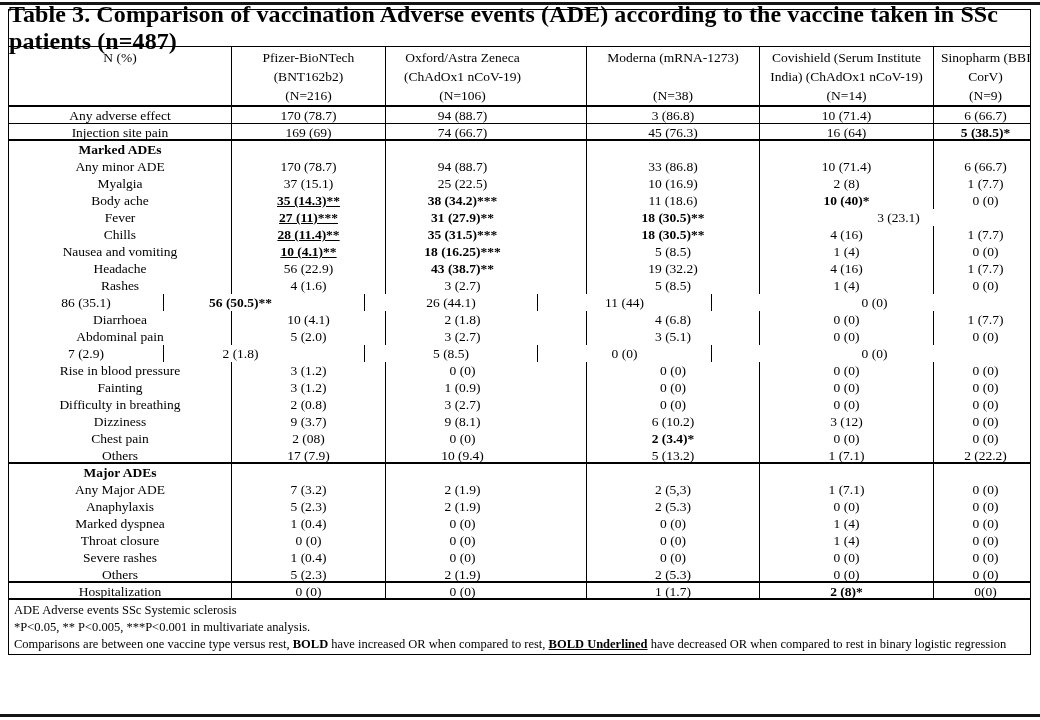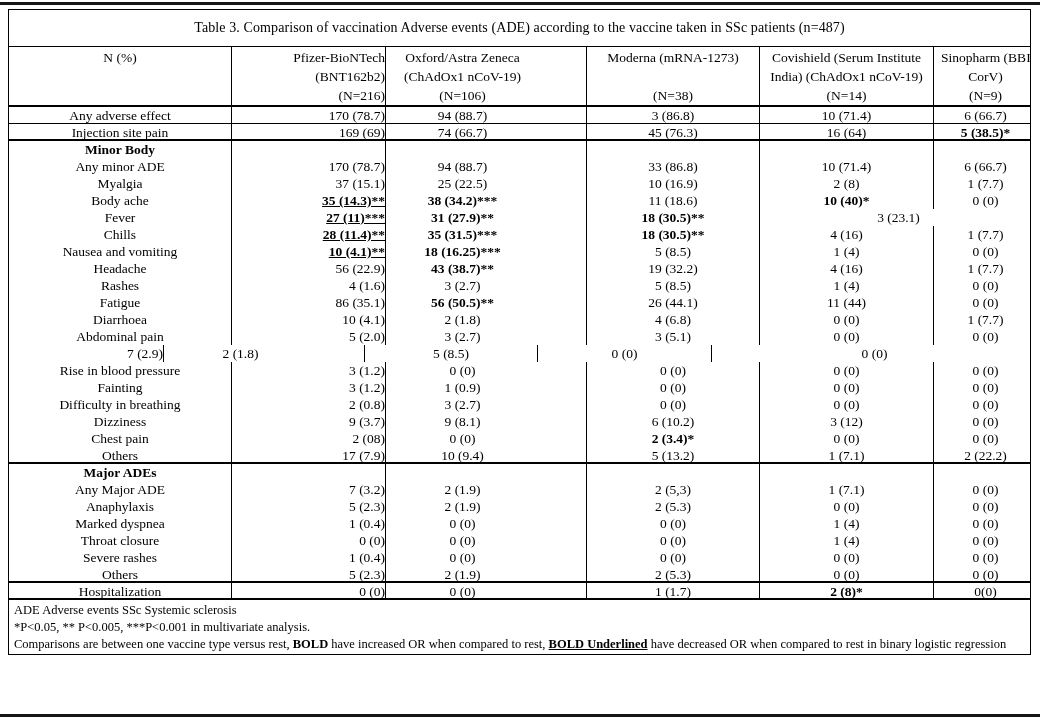--- a/index.html
+++ b/index.html
@@ -12,30 +12,30 @@
   .rule { position:absolute; left:0; width:1040px; height:3px; background:#151515; }
   .rule-top { top:2px; }
   .rule-bottom { top:714px; }
 
   .ade-table {
     position:absolute; left:8px; top:9px; width:1023px;
     border:1.5px solid #000; background:#fff;
   }
   .title-row {
     height:37px; display:flex; align-items:center; justify-content:center;
-    font-weight:normal; font-size:14px; border-bottom:1px solid #000;
+    font-weight:bold; font-size:24px; border-bottom:1px solid #000;
     letter-spacing:.1px;
   }
   .tr { display:flex; }
   .td, .th {
     overflow:hidden; white-space:nowrap; text-align:center;
   }
   .td + .td, .th + .th { border-left:1px solid #000; }
   .c0 { width:222px; }
-  .c1 { width:154px;text-align:right; }
+  .c1 { width:154px; }
   .c2 { width:154px; }
   .c3 { width:173px;margin-left:47px; }
   .c4 { width:174px; }
   .c5 { width:143px; flex:1;padding-left:7px; }
 
   .header-row { border-bottom:2.2px solid #000; }
   .th { height:58px; font-size:13.5px; line-height:19px; padding-top:1px; }
 
   .body-row { height:17px; line-height:18.4px; font-size:13.5px; }
   .body-row .td { height:100%; }
@@ -100,21 +100,21 @@
         </div>
         <div class="tr body-row divider-thick">
           <div class="td c0">Injection site pain</div>
           <div class="td c1">169 (69)</div>
           <div class="td c2">74 (66.7)</div>
           <div class="td c3">45 (76.3)</div>
           <div class="td c4">16 (64)</div>
           <div class="td c5 b">5 (38.5)*</div>
         </div>
         <div class="tr body-row">
-          <div class="td c0 section-label">Minor Body</div>
+          <div class="td c0 section-label">Marked ADEs</div>
           <div class="td c1"></div>
           <div class="td c2"></div>
           <div class="td c3"></div>
           <div class="td c4"></div>
           <div class="td c5"></div>
         </div>
         <div class="tr body-row">
           <div class="td c0">Any minor ADE</div>
           <div class="td c1">170 (78.7)</div>
           <div class="td c2">94 (88.7)</div>
@@ -171,21 +171,20 @@
         </div>
         <div class="tr body-row">
           <div class="td c0">Rashes</div>
           <div class="td c1">4 (1.6)</div>
           <div class="td c2">3 (2.7)</div>
           <div class="td c3">5 (8.5)</div>
           <div class="td c4">1 (4)</div>
           <div class="td c5">0 (0)</div>
         </div>
         <div class="tr body-row">
-          <div class="td c0">Fatigue</div>
           <div class="td c1">86 (35.1)</div>
           <div class="td c2 b">56 (50.5)**</div>
           <div class="td c3">26 (44.1)</div>
           <div class="td c4">11 (44)</div>
           <div class="td c5">0 (0)</div>
         </div>
         <div class="tr body-row">
           <div class="td c0">Diarrhoea</div>
           <div class="td c1">10 (4.1)</div>
           <div class="td c2">2 (1.8)</div>

